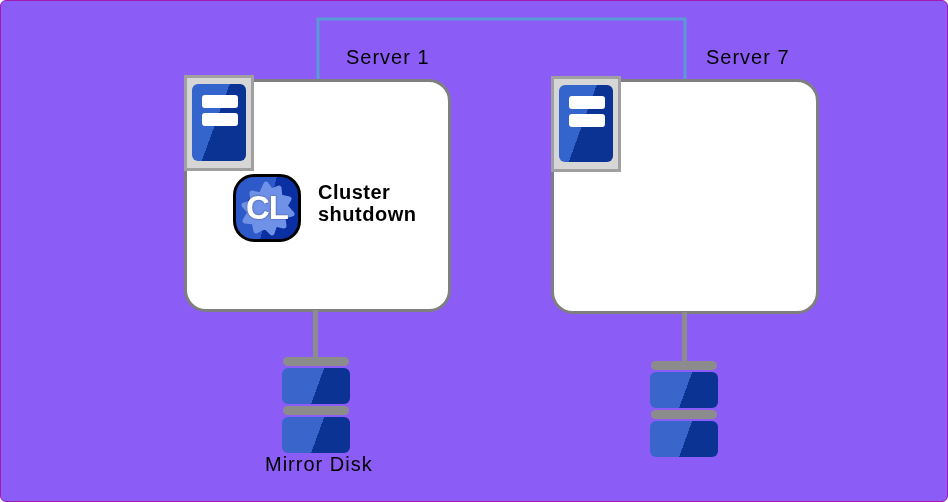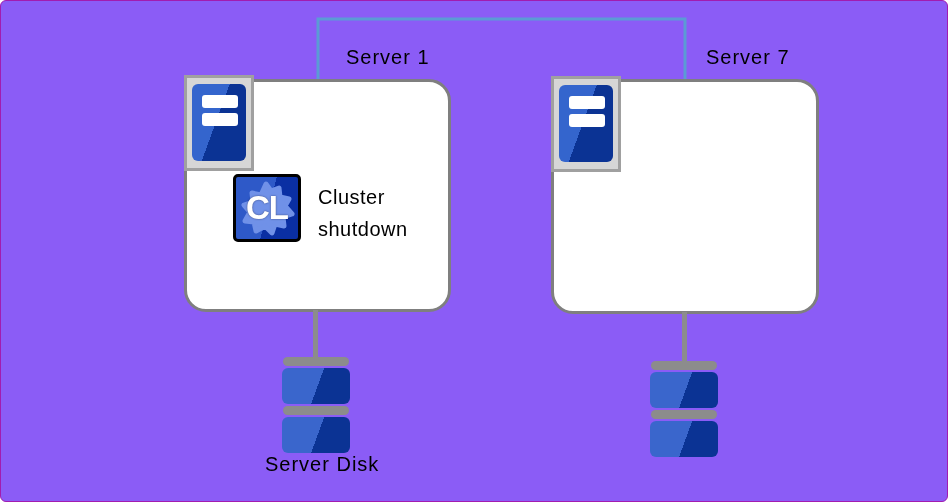--- a/index.html
+++ b/index.html
@@ -52,35 +52,35 @@
   .tower-bar{
     position:absolute;left:10px;width:36px;height:13px;
     background:#fff;border-radius:3px;
   }
   .bar1{top:11px;}
   .bar2{top:29px;}
 
   
   .cl-badge{
     position:absolute;left:232px;top:173px;width:68px;height:68px;
-    border:3px solid #000;border-radius:5px;box-sizing:border-box;
+    border:3px solid #000;border-radius:21px;box-sizing:border-box;
     background:linear-gradient(105deg,var(--badge-blue-light,#2E59C8) 0 52%,var(--badge-blue-dark,#0A2FA3) 52%);
   }
   .cl-badge svg{position:absolute;left:0;top:0;width:62px;height:62px;}
   .cl-badge .blob{fill:var(--badge-blob,#7091E8);stroke:var(--badge-blob,#7091E8);stroke-width:5;stroke-linejoin:round;}
   .cl-text{
     position:absolute;left:0;top:0;width:62px;height:62px;
     display:flex;align-items:center;justify-content:center;
     font-size:33px;font-weight:700;color:#fff;
     text-shadow:0 0 2px rgba(0,0,30,.55);
     letter-spacing:-1px;
   }
   .status-text{
     position:absolute;left:317px;top:180px;width:110px;
-    font-size:20px;line-height:32px;letter-spacing:.5px;color:#000;
+    font-size:20px;line-height:22px;letter-spacing:.5px;color:#000;font-weight:bold;
   }
 
   
   .stem{position:absolute;width:5px;background:var(--cap-gray,#8C8C8C);}
   .stem-left{left:312px;top:309px;height:50px;}
   .stem-right{left:681px;top:311px;height:52px;}
 
   
   .disk-cap{
     position:absolute;height:9px;width:66px;
@@ -147,15 +147,15 @@
   <div class="disk-cap dl-cap1"></div>
   <div class="disk-platter dl-platter1"></div>
   <div class="disk-cap dl-cap2"></div>
   <div class="disk-platter dl-platter2"></div>
 
   <div class="disk-cap dr-cap1"></div>
   <div class="disk-platter dr-platter1"></div>
   <div class="disk-cap dr-cap2"></div>
   <div class="disk-platter dr-platter2"></div>
 
-  <div class="disk-label">Server Disk</div>
+  <div class="disk-label">Mirror Disk</div>
 
 </div>
 
 </body></html>

